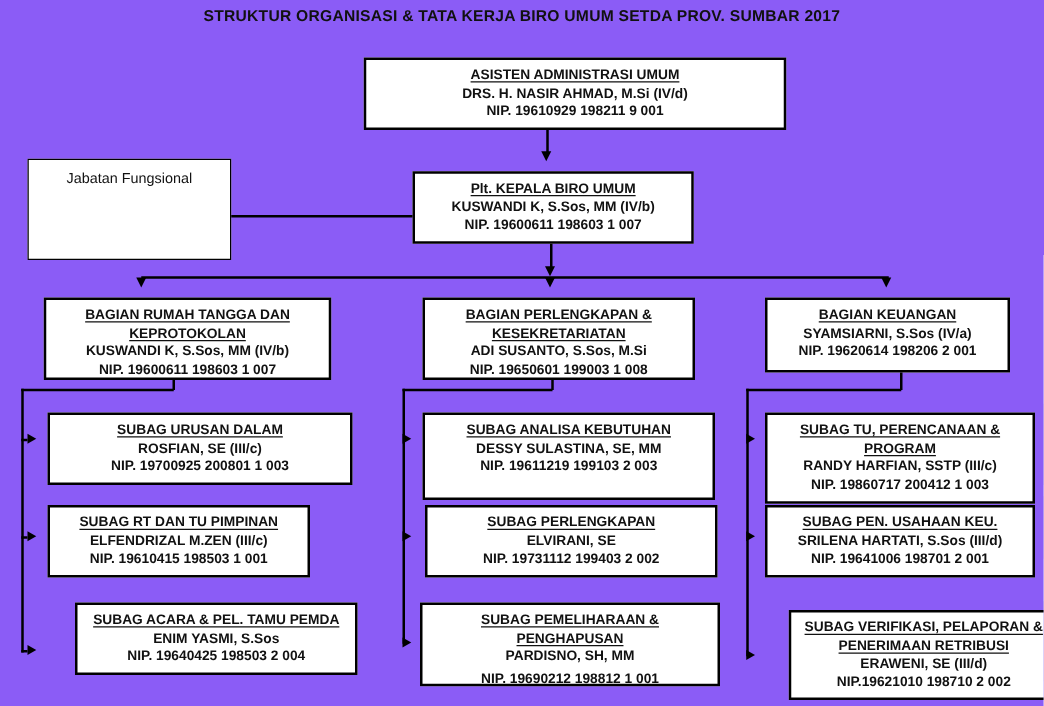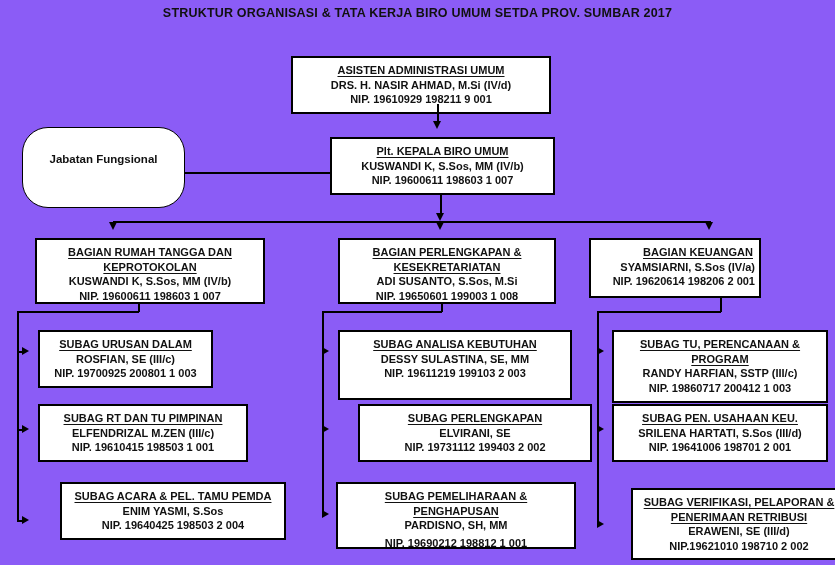--- a/index.html
+++ b/index.html
@@ -16,21 +16,21 @@
     position:absolute; background:#ffffff; border:2px solid #000;
     text-align:center; color:#111; font-size:11px; font-weight:600;
     line-height:14.5px; padding-top:5px; box-sizing:border-box;
   }
   .node.shadowed::before {
     content:""; position:absolute; left:-9px; top:-9px; right:-9px; bottom:13px;
     background:#8a8a8a; z-index:-1;
   }
   .node .bt { text-decoration:underline; text-underline-offset:2px; padding:0 6px; }
   .node .bn, .node .bp { padding:0 4px; }
-  .plain { font-weight:700; font-size:11.5px; padding-top:24px;border-radius:26px; }
+  .plain { font-weight:400; font-size:11.5px; padding-top:8px; }
   .hline, .vline { position:absolute; background:#000; }
   .hline { height:1.5px; }
   .vline { width:1.5px; }
   .ah-down {
     position:absolute; width:0; height:0;
     border-left:4.5px solid transparent; border-right:4.5px solid transparent;
     border-top:8px solid #000;
   }
   .ah-right {
     position:absolute; width:0; height:0;
@@ -38,21 +38,21 @@
     border-left:7px solid #000;
   }
 </style>
 </head>
 <body>
 
 <div id="canvas">
 
   <div class="page-title">STRUKTUR ORGANISASI &amp; TATA KERJA BIRO UMUM SETDA PROV. SUMBAR 2017</div>
 
-  <div class="node shadowed" style="left:291px; top:46px; width:260px; height:58px;margin-top:10px;">
+  <div class="node shadowed" style="left:291px; top:46px; width:338px; height:58px;">
     <div class="bt">ASISTEN ADMINISTRASI UMUM</div>
     <div class="bn">DRS. H. NASIR AHMAD, M.Si (IV/d)</div>
     <div class="bp">NIP. 19610929 198211 9 001</div>
   </div>
 
   <div class="node shadowed" style="left:330px; top:137px; width:225px; height:58px;">
     <div class="bt">Plt. KEPALA BIRO UMUM</div>
     <div class="bn">KUSWANDI K, S.Sos, MM (IV/b)</div>
     <div class="bp">NIP. 19600611 198603 1 007</div>
   </div>
@@ -66,48 +66,48 @@
     <div class="bn">KUSWANDI K, S.Sos, MM (IV/b)</div>
     <div class="bp">NIP. 19600611 198603 1 007</div>
   </div>
 
   <div class="node shadowed" style="left:338px; top:238px; width:218px; height:66px;">
     <div class="bt">BAGIAN PERLENGKAPAN &amp; KESEKRETARIATAN</div>
     <div class="bn">ADI SUSANTO, S.Sos, M.Si</div>
     <div class="bp">NIP. 19650601 199003 1 008</div>
   </div>
 
-  <div class="node shadowed" style="left:589px; top:238px; width:172px; height:60px;text-align:right;">
+  <div class="node shadowed" style="left:612px; top:238px; width:196px; height:60px;">
     <div class="bt">BAGIAN KEUANGAN</div>
     <div class="bn">SYAMSIARNI, S.Sos (IV/a)</div>
     <div class="bp">NIP. 19620614 198206 2 001</div>
   </div>
 
-  <div class="node shadowed" style="left:38px; top:330px; width:175px; height:58px;">
+  <div class="node shadowed" style="left:38px; top:330px; width:244px; height:58px;">
     <div class="bt">SUBAG URUSAN DALAM</div>
     <div class="bn">ROSFIAN, SE (III/c)</div>
     <div class="bp">NIP. 19700925 200801 1 003</div>
   </div>
   <div class="node shadowed" style="left:38px; top:404px; width:210px; height:58px;">
     <div class="bt">SUBAG RT DAN TU PIMPINAN</div>
     <div class="bn">ELFENDRIZAL M.ZEN (III/c)</div>
     <div class="bp">NIP. 19610415 198503 1 001</div>
   </div>
   <div class="node shadowed" style="left:38px; top:482px; width:226px; height:58px;margin-left:22px;">
     <div class="bt">SUBAG ACARA &amp; PEL. TAMU PEMDA</div>
     <div class="bn">ENIM YASMI, S.Sos</div>
     <div class="bp">NIP. 19640425 198503 2 004</div>
   </div>
 
   <div class="node shadowed" style="left:338px; top:330px; width:234px; height:70px;">
     <div class="bt">SUBAG ANALISA KEBUTUHAN</div>
     <div class="bn">DESSY SULASTINA, SE, MM</div>
     <div class="bp">NIP. 19611219 199103 2 003</div>
   </div>
-  <div class="node shadowed" style="left:358px; top:404px; width:234px; height:58px;">
+  <div class="node shadowed" style="left:340px; top:404px; width:234px; height:58px;">
     <div class="bt">SUBAG PERLENGKAPAN</div>
     <div class="bn">ELVIRANI, SE</div>
     <div class="bp">NIP. 19731112 199403 2 002</div>
   </div>
   <div class="node shadowed" style="left:336px; top:482px; width:240px; height:67px;">
     <div class="bt">SUBAG PEMELIHARAAN &amp; PENGHAPUSAN</div>
     <div class="bn">PARDISNO, SH, MM</div>
     <div class="bp" style="padding-top:3px;">NIP. 19690212 198812 1 001</div>
   </div>
 

